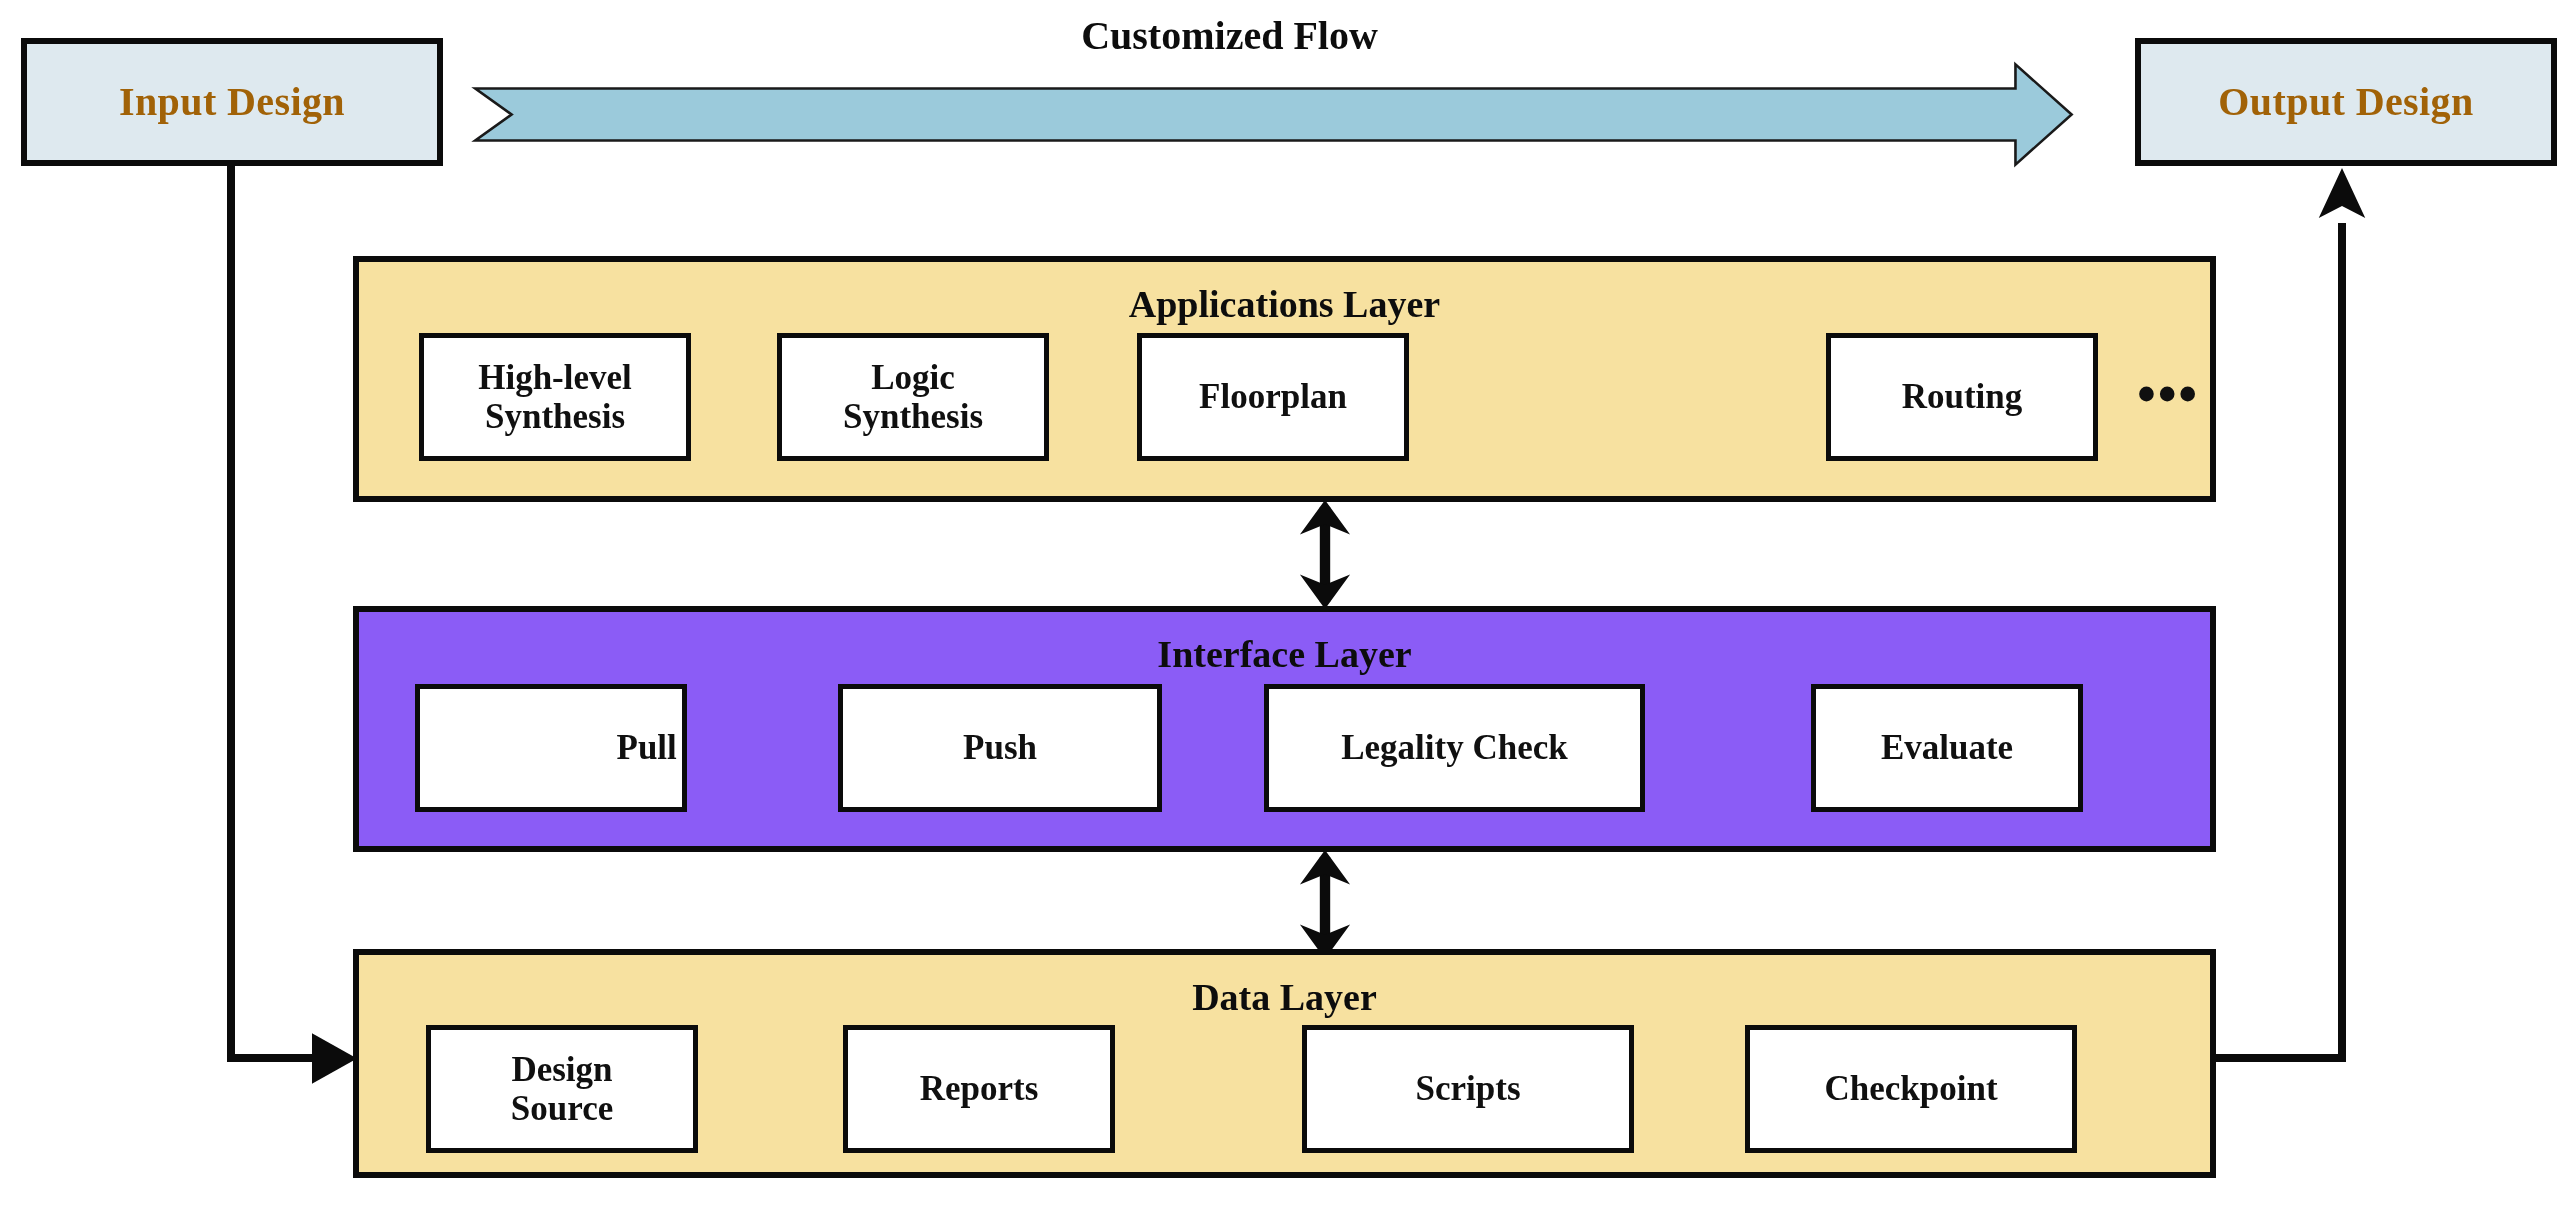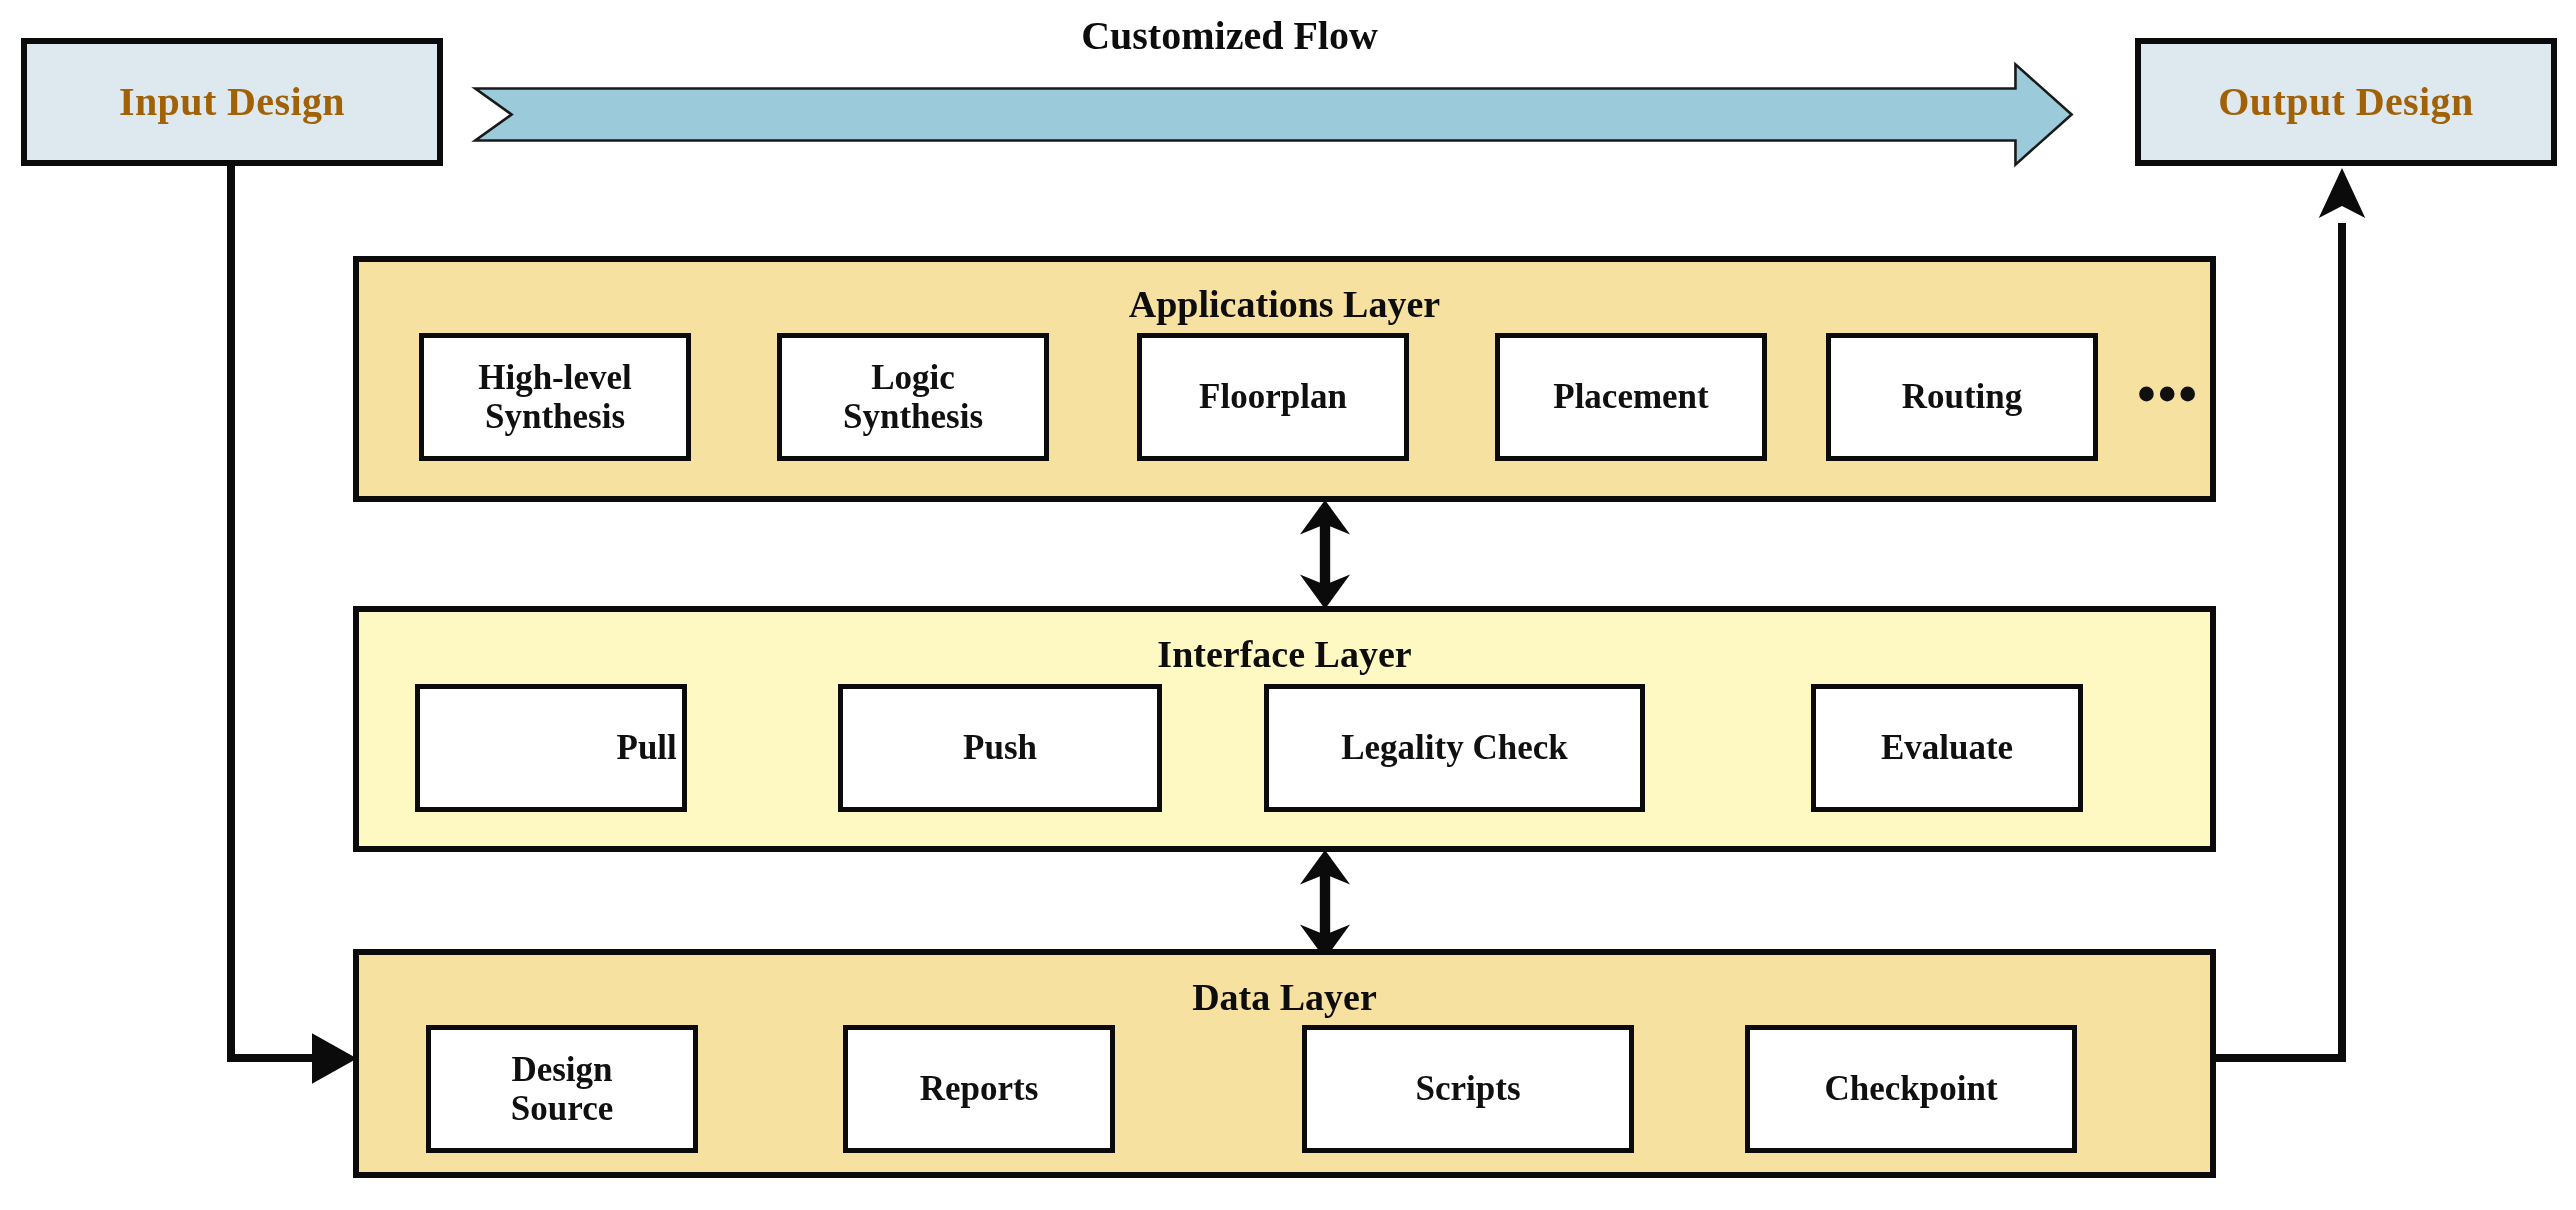--- a/index.html
+++ b/index.html
@@ -41,21 +41,21 @@
     letter-spacing: 0.4px;
     line-height: 1.05;
     white-space: nowrap;
   }
 
   
   .layer {
     border: 6px solid #0b0b0b;
   }
   .layer.yellow { background: #f7e1a0; }
-  .layer.green  { background: #fef9c3; }
+  .layer.green  { background: #8b5cf6; }
 
   .layer-title {
     position: absolute;
     left: 0;
     width: 100%;
     text-align: center;
     font-size: 38px;
     font-weight: bold;
     color: #0d0d0d;
     line-height: 1;
@@ -155,23 +155,20 @@
     <span class="module-label">
       <span>Logic</span><br>
       <span>Synthesis</span>
     </span>
   </div>
 
   <div class="abs module" style="left:1137px; top:333px; width:272px; height:128px;">
     <span class="module-label">Floorplan</span>
   </div>
 
-  <div class="abs module" style="left:1495px; top:333px; width:272px; height:128px;">
-    <span class="module-label">Placement</span>
-  </div>
 
   <div class="abs module" style="left:1826px; top:333px; width:272px; height:128px;">
     <span class="module-label">Routing</span>
   </div>
 
   <div class="abs ellipsis" style="left:2129px; top:367px; width:78px; text-align:center;">•••</div>
 
   <div class="abs" style="left:1291px; top:500px; width:68px; height:109px;">
     <svg width="68" height="109" viewBox="0 0 78 126">
       <rect x="33" y="8" width="12" height="110" fill="#0b0b0b"></rect>

